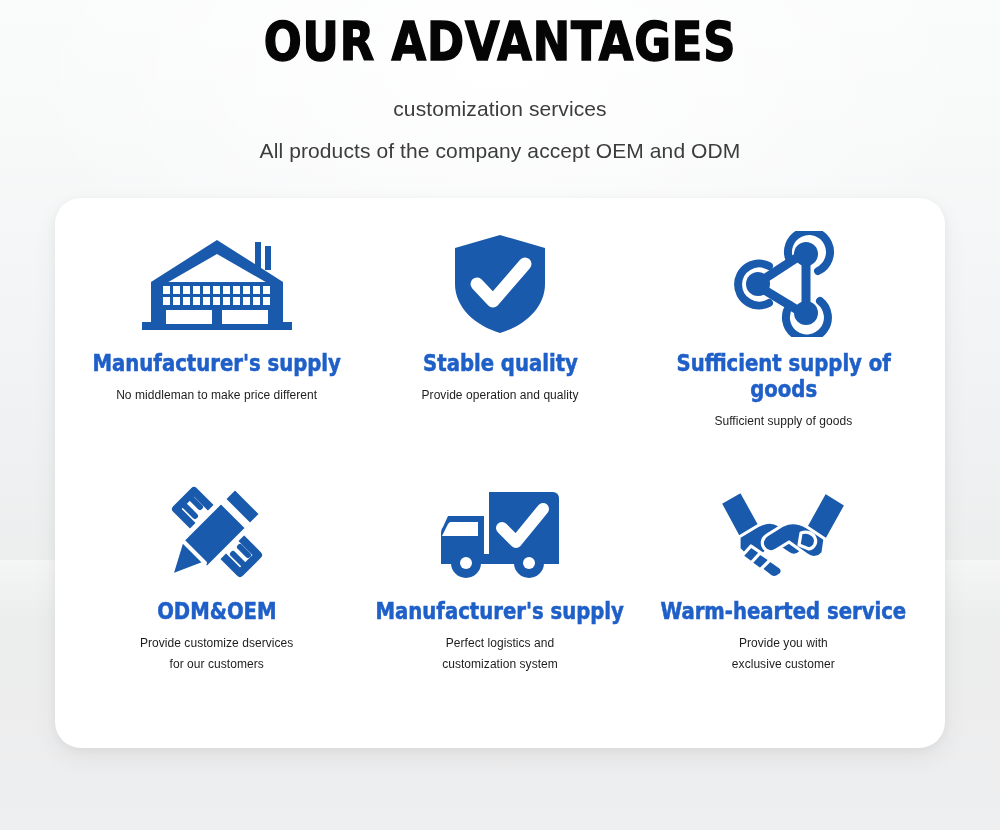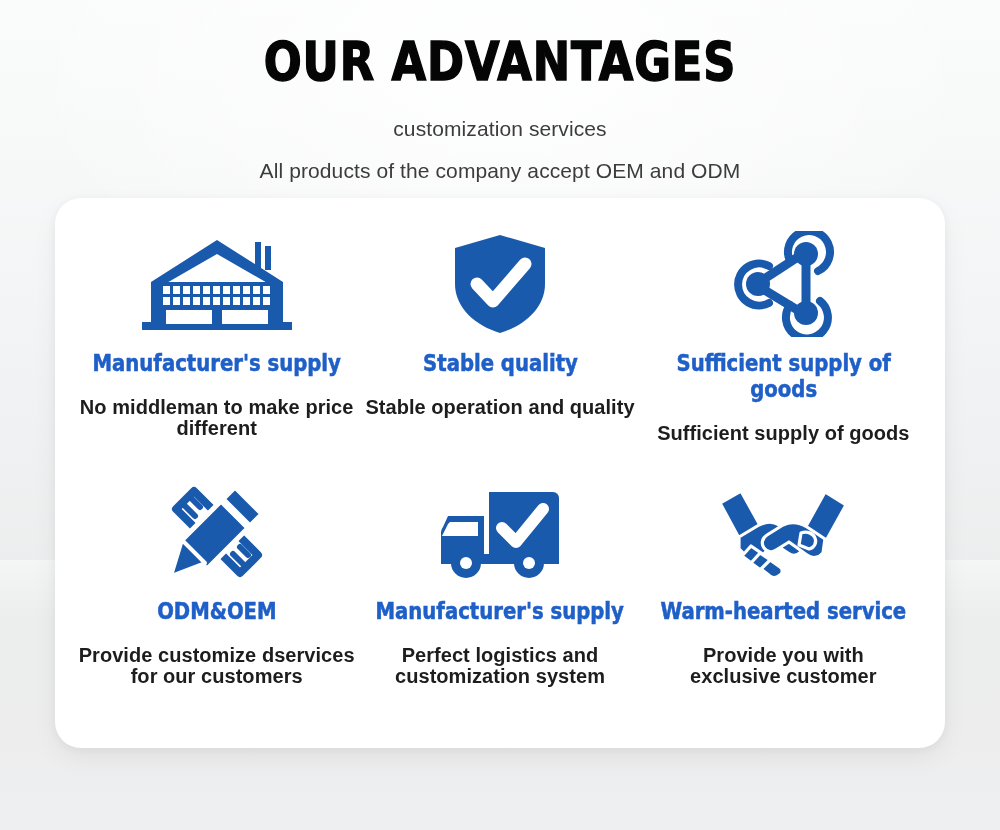--- a/index.html
+++ b/index.html
@@ -40,21 +40,20 @@
     background: linear-gradient(to bottom, rgba(255,255,255,0.45), rgba(255,255,255,0));
     pointer-events: none;
   }
 
   
   .header {
     position: absolute;
     left: 0; right: 0; top: 0;
     text-align: center;
     z-index: 2;
-    margin-top: 20px;
   }
 
   .main-title {
     margin-top: 12px;
     font-family: "Liberation Sans Narrow", "DejaVu Sans Condensed", "Liberation Sans", sans-serif;
     font-size: 54px;
     line-height: 60px;
     font-weight: 700;
     letter-spacing: 1px;
     color: #050505;
@@ -120,25 +119,25 @@
     line-height: 26px;
     font-weight: 700;
     color: #1f5fc8;
     letter-spacing: 0px;
     transform: scaleX(0.95);
     margin-top: 14px;
     -webkit-text-stroke: 0.5px #1f5fc8;
   }
 
   .feature-desc {
-    font-size: 20px;
+    font-size: 12px;
     line-height: 21px;
-    font-weight: 700;
+    font-weight: 400;
     color: #1d1d1d;
-    margin-top: 21px;
+    margin-top: 9px;
     letter-spacing: 0.05px;
   }
   .feature-desc .l { display: block; }
 
   svg { display: block; }
 </style>
 </head>
 <body>
 
 <div class="page"></div>
@@ -206,21 +205,21 @@
 
     <div class="feature">
       <div class="icon-wrap">
         <svg width="100" height="104" viewBox="0 0 100 104">
           <path d="M50 3 L95 16 L95 52 C95 76 74 94 50 101 C26 94 5 76 5 52 L5 16 Z" fill="#1a5aac"></path>
           <path d="M27 52 L43 69 L75 32" fill="none" stroke="#ffffff" stroke-width="13" stroke-linecap="round" stroke-linejoin="round"></path>
         </svg>
       </div>
       <div class="feature-title">Stable quality</div>
       <div class="feature-desc">
-        <span class="l">Stable operation and quality</span>
+        <span class="l">Provide operation and quality</span>
       </div>
     </div>
 
     <div class="feature">
       <div class="icon-wrap">
         <svg width="110" height="106" viewBox="0 0 110 106">
           <g stroke="#1a5aac" fill="none" stroke-width="9" stroke-linecap="round">
 
             <line x1="30" y1="52" x2="76" y2="22"></line>
             <line x1="30" y1="55" x2="76" y2="83"></line>

